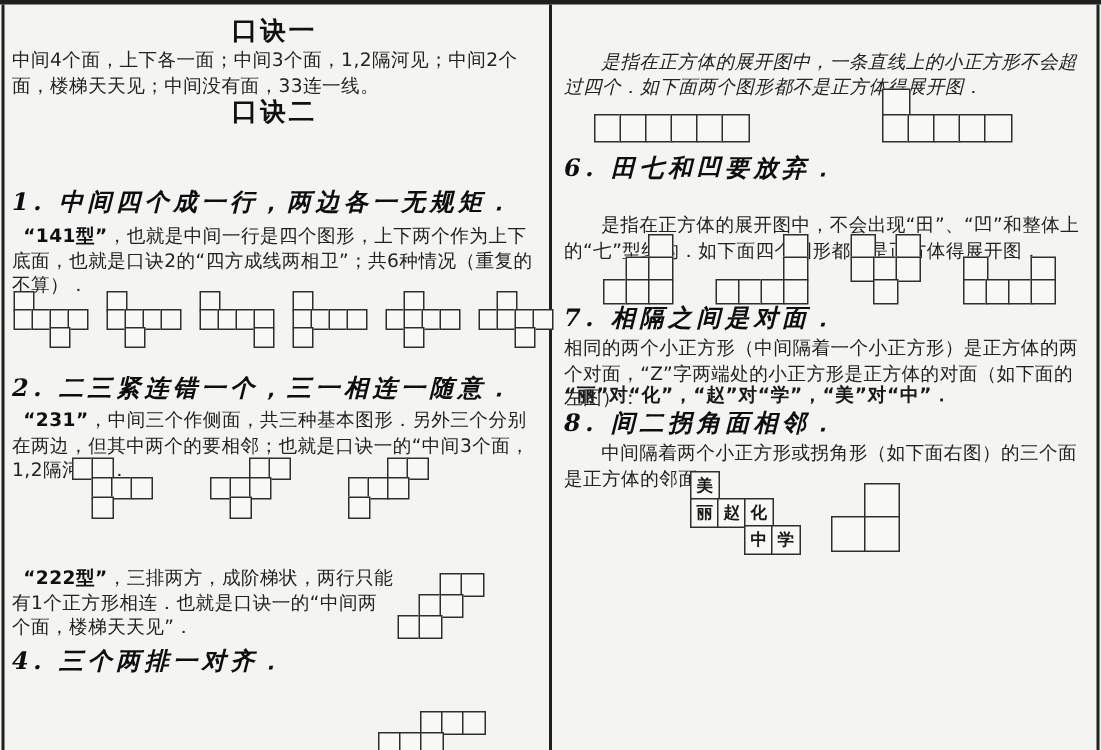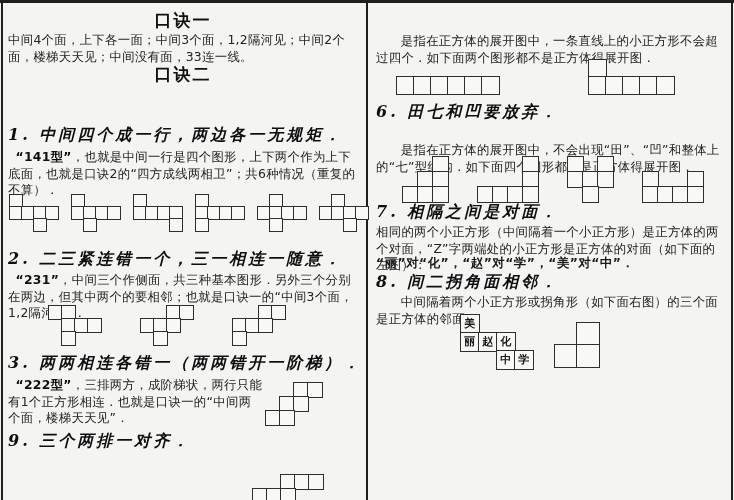--- a/index.html
+++ b/index.html
@@ -131,44 +131,43 @@
       <div class="dg" style="width: 54px; height: 41px;">
           <div class="sq" style="left: 26px; top: 0px; width: 14.5px; height: 14.5px;"></div>
           <div class="sq" style="left: 39px; top: 0px; width: 14.5px; height: 14.5px;"></div>
           <div class="sq" style="left: 0px; top: 13px; width: 14.5px; height: 14.5px;"></div>
           <div class="sq" style="left: 13px; top: 13px; width: 14.5px; height: 14.5px;"></div>
           <div class="sq" style="left: 26px; top: 13px; width: 14.5px; height: 14.5px;"></div>
           <div class="sq" style="left: 0px; top: 26px; width: 14.5px; height: 14.5px;"></div>
         </div>
     </div>
 
-    <div class="abs stitle" style="top:347px;">3.  两两相连各错一（两两错开一阶梯）．</div>
     <div class="abs btext indent1" style="top:371px;width:255px;"><b>“222型”</b><span>，三排两方，成阶梯状，两行只能有1个正方形相连．也就是口诀一的“中间两个面，楼梯天天见”．</span></div>
     <div class="dg" style="position: absolute; left: 261px; top: 376px; width: 58px; height: 44px;">
         <div class="sq" style="left: 28px; top: 0px; width: 15.5px; height: 15.5px;"></div>
         <div class="sq" style="left: 42px; top: 0px; width: 15.5px; height: 15.5px;"></div>
         <div class="sq" style="left: 14px; top: 14px; width: 15.5px; height: 15.5px;"></div>
         <div class="sq" style="left: 28px; top: 14px; width: 15.5px; height: 15.5px;"></div>
         <div class="sq" style="left: 0px; top: 28px; width: 15.5px; height: 15.5px;"></div>
         <div class="sq" style="left: 14px; top: 28px; width: 15.5px; height: 15.5px;"></div>
       </div>
 
-    <div class="abs stitle" style="top:425px;">9.  三个两排一对齐．</div>
+    <div class="abs stitle" style="top:425px;">4.  三个两排一对齐．</div>
     <div class="dg" style="position: absolute; left: 248px; top: 468px; width: 72px; height: 30px;">
         <div class="sq" style="left: 28px; top: 0px; width: 15.5px; height: 15.5px;"></div>
         <div class="sq" style="left: 42px; top: 0px; width: 15.5px; height: 15.5px;"></div>
         <div class="sq" style="left: 56px; top: 0px; width: 15.5px; height: 15.5px;"></div>
         <div class="sq" style="left: 0px; top: 14px; width: 15.5px; height: 15.5px;"></div>
         <div class="sq" style="left: 14px; top: 14px; width: 15.5px; height: 15.5px;"></div>
         <div class="sq" style="left: 28px; top: 14px; width: 15.5px; height: 15.5px;"></div>
       </div>
   </div>
 
   <div class="col col-right">
-    <div class="abs btext indent2" style="top:27px;">是指在正方体的展开图中，一条直线上的小正方形不会超过四个．如下面两个图形都不是正方体得展开图．</div>
+    <div class="abs btext indent2" style="top:27px;font-style:italic;">是指在正方体的展开图中，一条直线上的小正方形不会超过四个．如下面两个图形都不是正方体得展开图．</div>
     <div class="dgrow" style="left:24px;top:53px;gap:88px;">
       <div class="dg" style="width: 104px; height: 19px;">
           <div class="sq" style="left: 0px; top: 0px; width: 18.5px; height: 18.5px;"></div>
           <div class="sq" style="left: 17px; top: 0px; width: 18.5px; height: 18.5px;"></div>
           <div class="sq" style="left: 34px; top: 0px; width: 18.5px; height: 18.5px;"></div>
           <div class="sq" style="left: 51px; top: 0px; width: 18.5px; height: 18.5px;"></div>
           <div class="sq" style="left: 68px; top: 0px; width: 18.5px; height: 18.5px;"></div>
           <div class="sq" style="left: 85px; top: 0px; width: 18.5px; height: 18.5px;"></div>
         </div>
       <div class="dg" style="width: 87px; height: 36px;">

